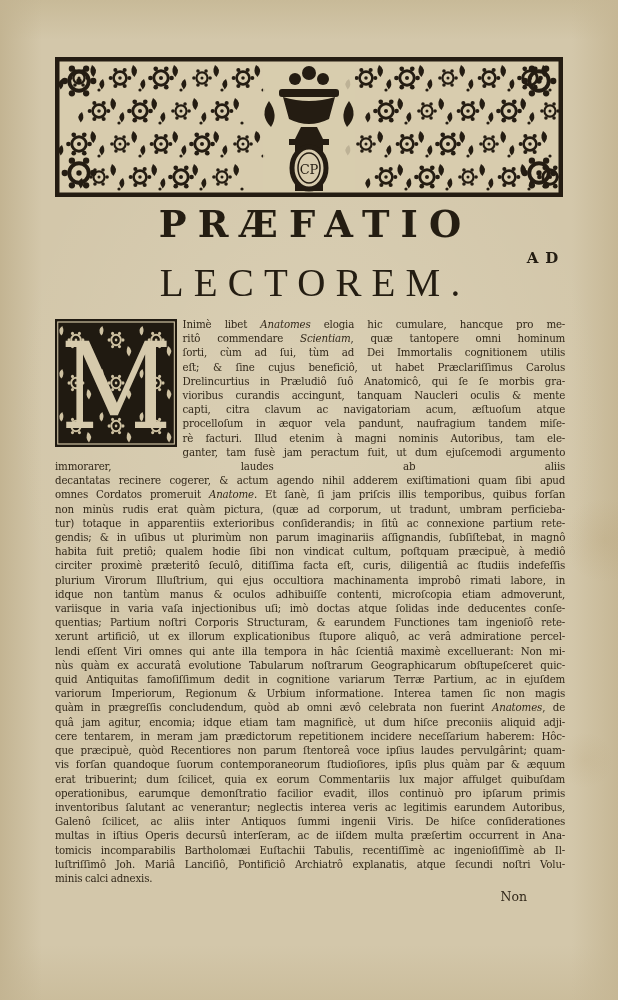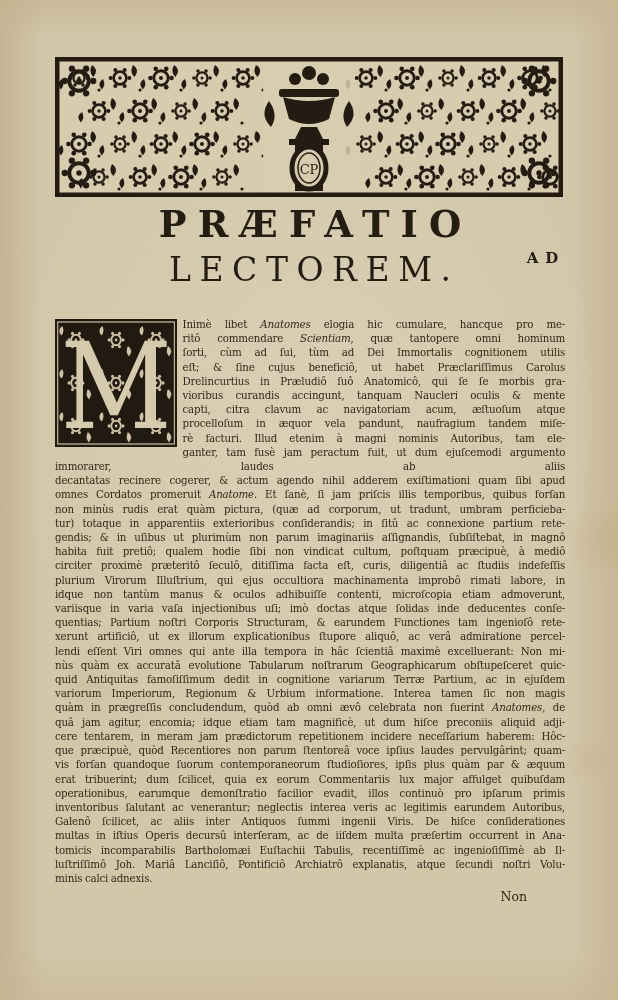--- a/index.html
+++ b/index.html
@@ -17,21 +17,21 @@
       linear-gradient(0deg, #cbbd9c 0px, rgba(203,189,156,0) 55px),
       #d3c7aa;
   }
   .abs{position:absolute;}
   
   #headpiece{left:55px;top:57px;}
   
   .title-wrap{left:55px;width:510px;text-align:center;color:#241d12;}
   #title1{top:204px;font-size:37px;line-height:40px;letter-spacing:0.30em;text-indent:0.30em;font-weight:bold;}
   #title2{top:250px;font-size:15px;line-height:16px;letter-spacing:0.45em;text-indent:0.45em;font-weight:bold;text-align:right;}
-  #title3{top:252px;font-size:33px;line-height:36px;letter-spacing:0.26em;text-indent:0.26em;}
+  #title3{top:265px;font-size:39px;line-height:36px;letter-spacing:0.26em;text-indent:0.26em;font-family:Liberation Serif, serif;}
   
   #textblock{
     left:55px;top:318px;width:560px;
     transform:scaleX(0.911);transform-origin:left top;
     color:#32281a;font-size:11.3px;line-height:14.2px;
     letter-spacing:-0.2px;word-spacing:-0.6px;
   }
   #dropcap{float:left;width:134px;height:128px;margin:1px 6px 2px 0;}
   .bl{text-align:justify;text-align-last:justify;white-space:normal;}
   .bl.last{text-align:left;text-align-last:auto;}

